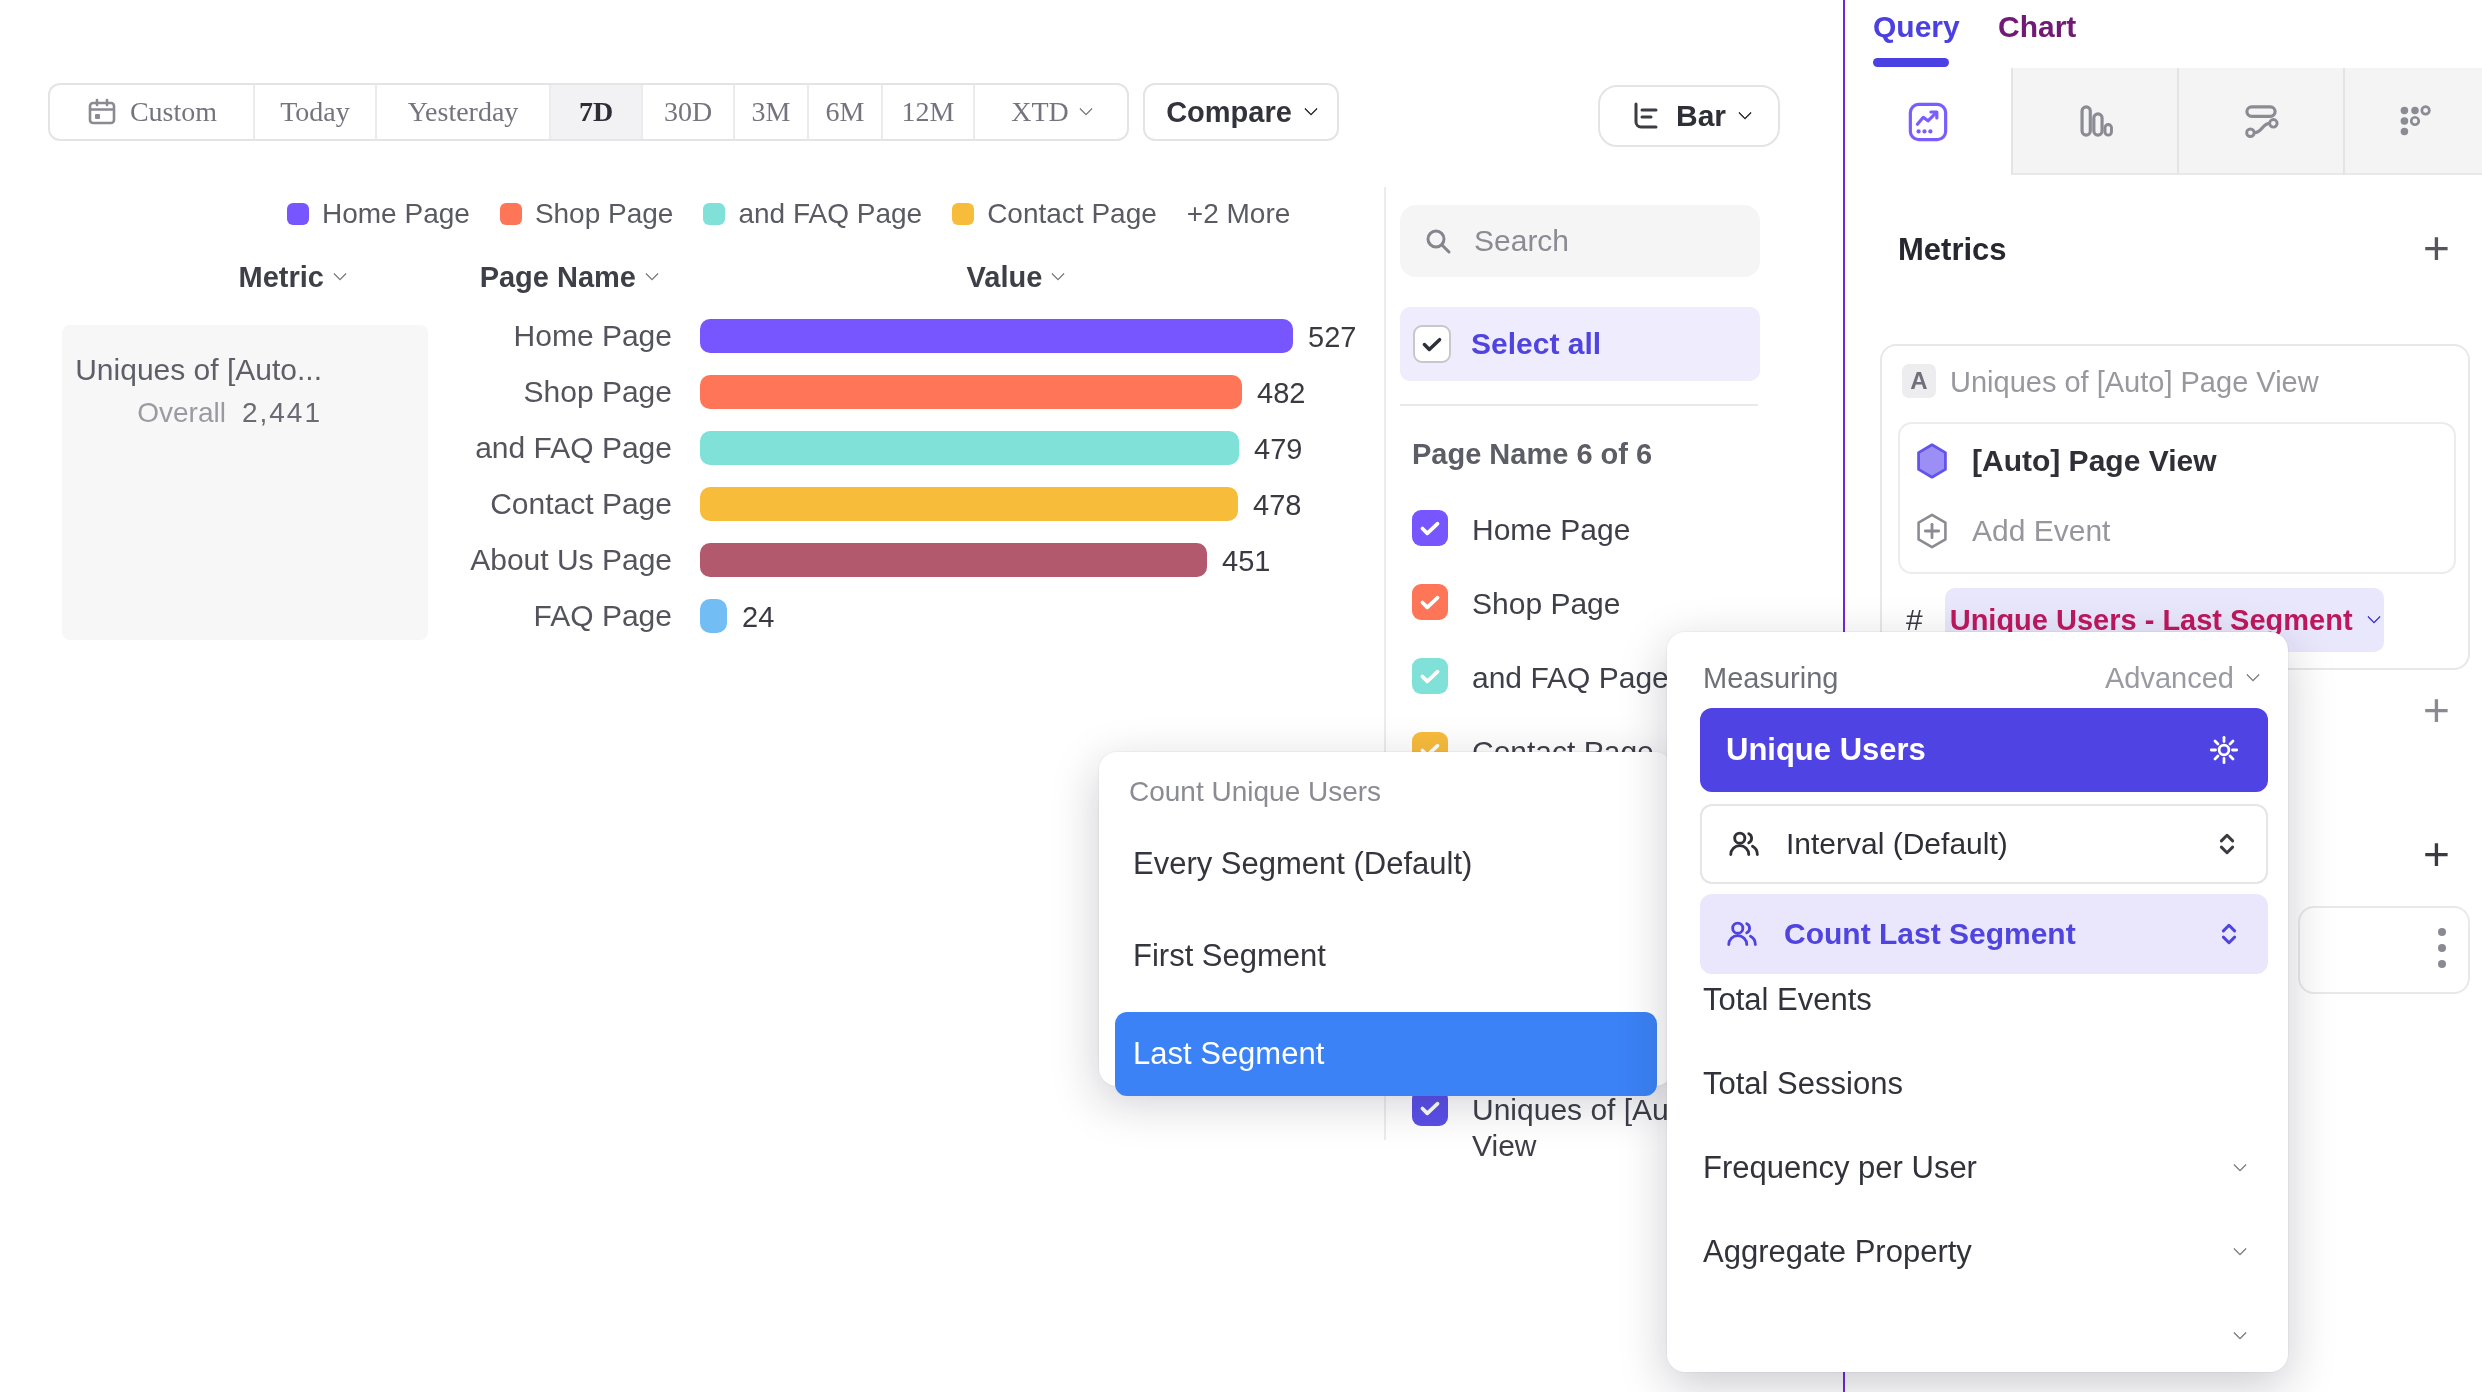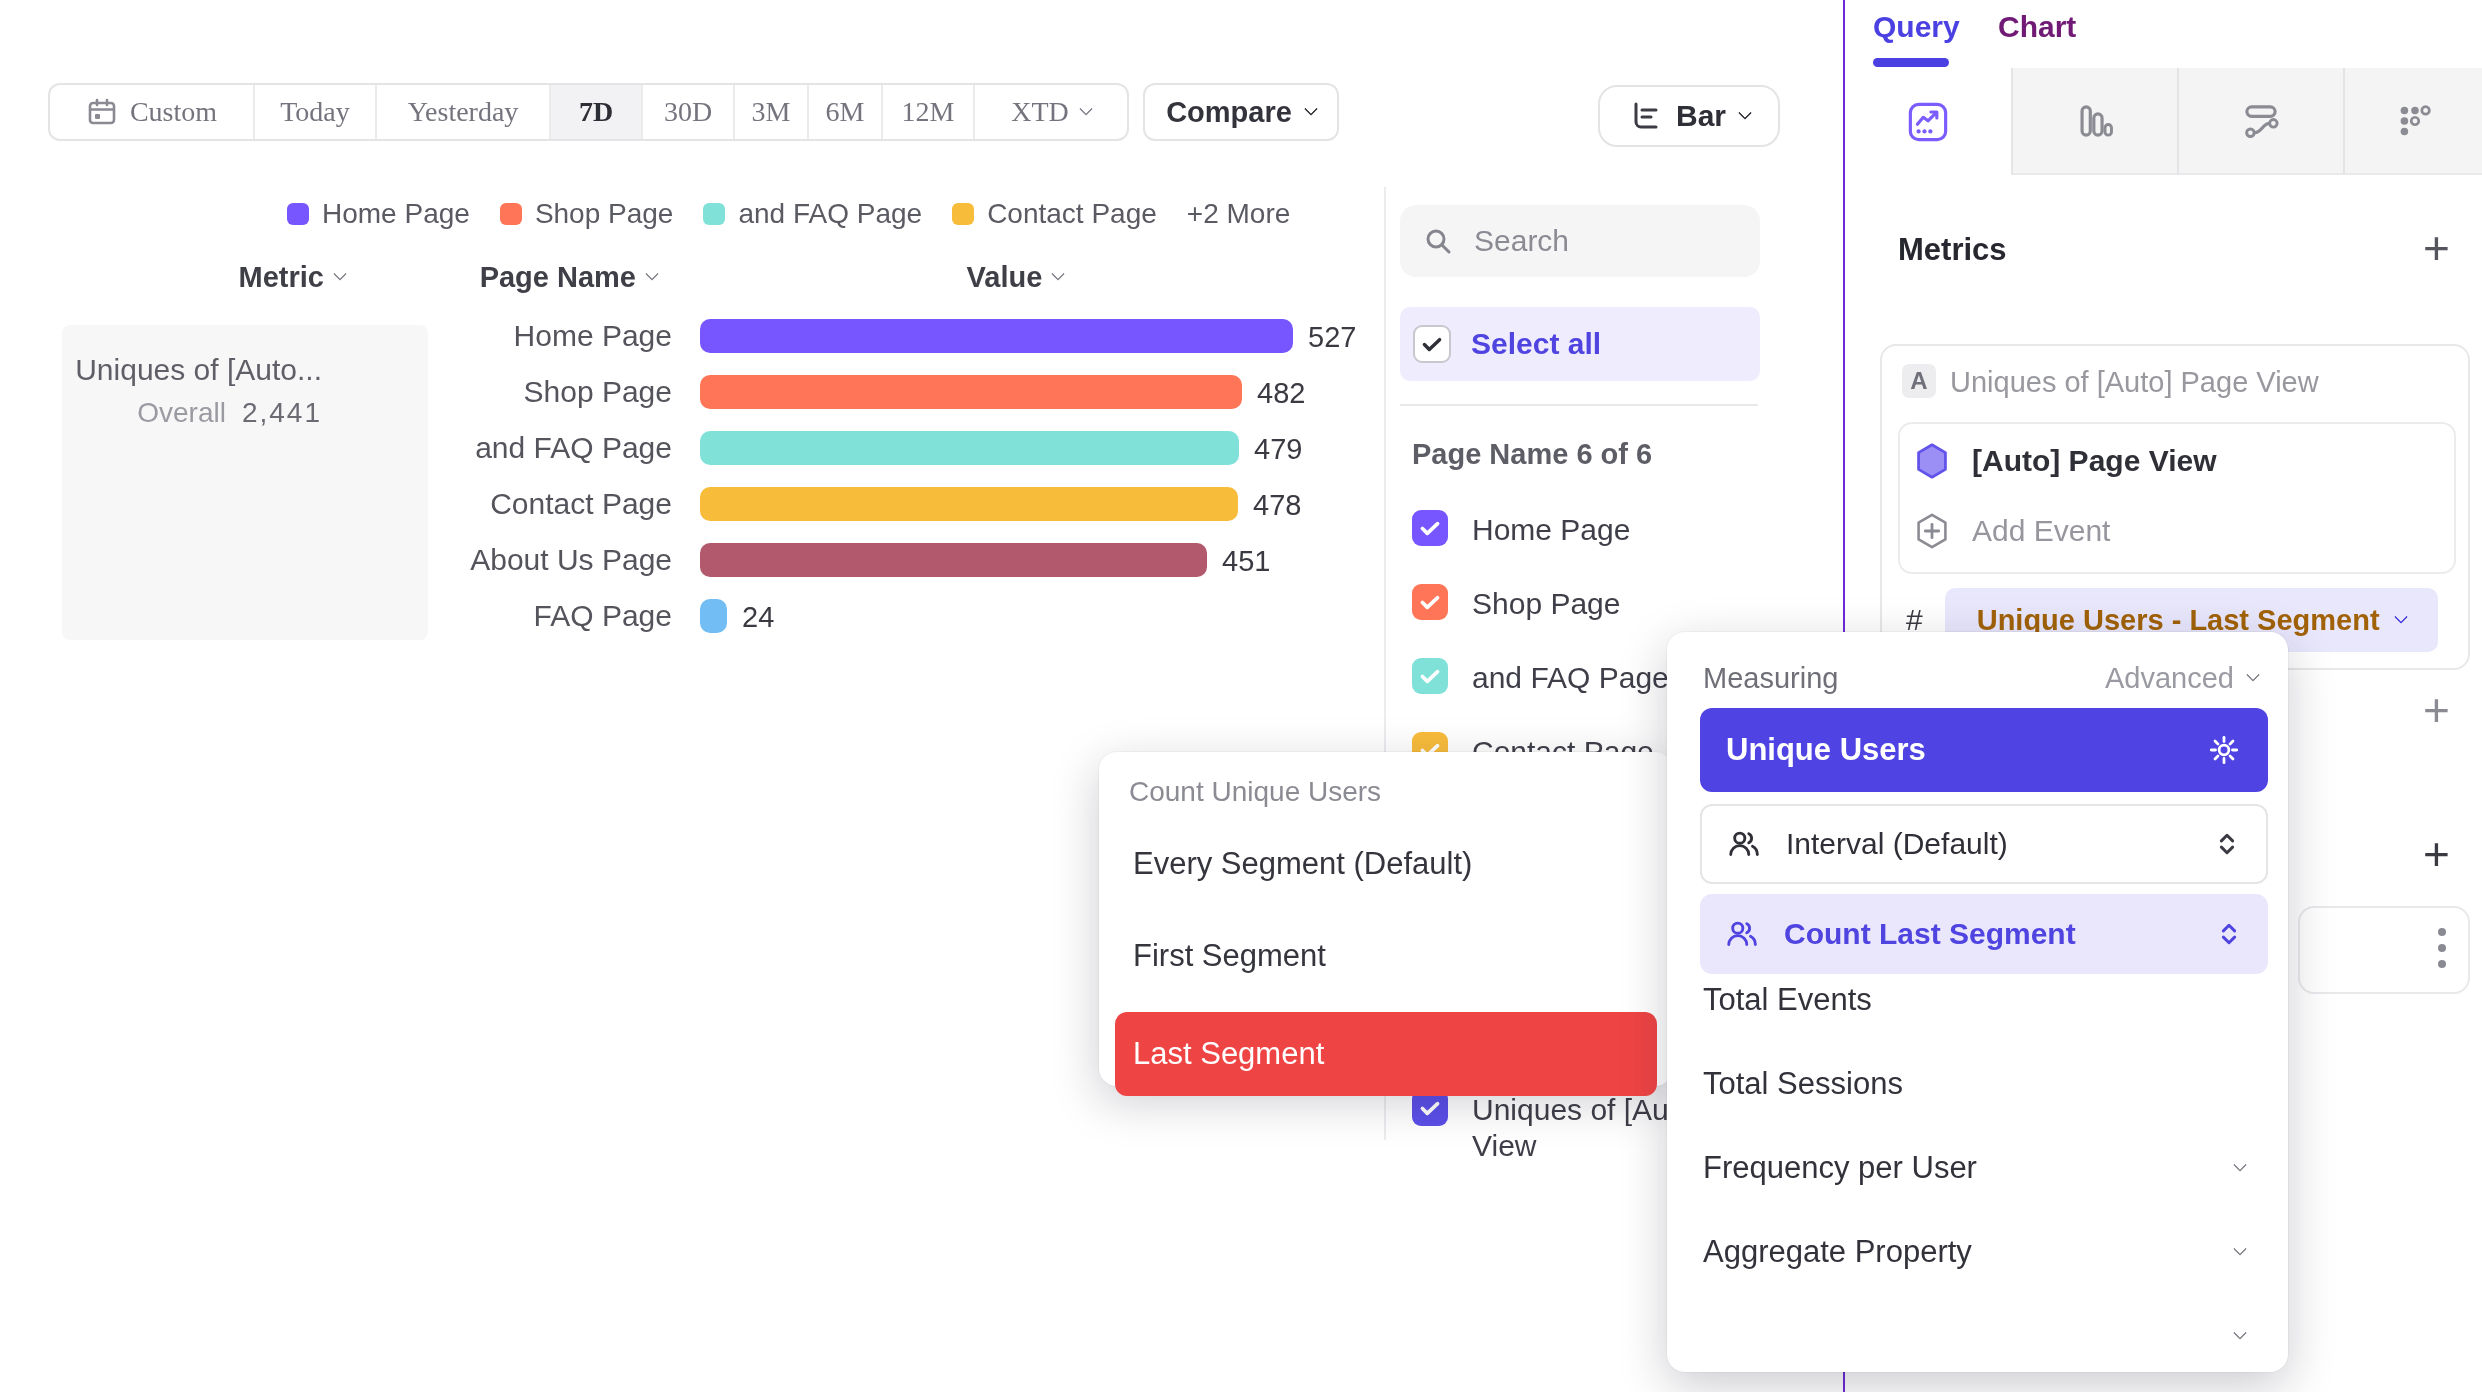--- a/index.html
+++ b/index.html
@@ -53,21 +53,21 @@
   .cbox { width:36px; height:36px; border-radius:9px; display:flex; align-items:center;
     justify-content:center; flex:none; }
   .fitem .lbl { font-size:30px; color:#3f3f49; line-height:36px; padding-top:2px; }
   
   .popup { background:#fff; border-radius:18px; box-shadow:0 14px 48px rgba(25,25,45,0.22),0 0 0 1px rgba(0,0,0,0.03); }
   #count-popup { left:1099px; top:752px; width:574px; height:334px; z-index:30; }
   #count-popup .title { position:absolute; left:30px; top:24px; font-size:28px; color:#8b8b93; }
   .count-opt { position:absolute; left:16px; width:542px; height:84px; display:flex;
     align-items:center; padding-left:18px; font-size:31px; font-weight:500; color:#35353e;
     border-radius:12px; cursor:pointer; }
-  .count-opt.sel { background:#ef4444; color:#fff; }
+  .count-opt.sel { background:#3b82f6; color:#fff; }
   #measuring-popup { left:1667px; top:632px; width:621px; height:740px; z-index:40; }
   #measuring-popup .mtitle { position:absolute; left:36px; top:30px; font-size:29px; color:#6f6f78; }
   #adv { position:absolute; right:30px; top:30px; display:flex; align-items:center; gap:14px;
     font-size:29px; color:#9a9aa2; cursor:pointer; }
   #uu-btn { position:absolute; left:33px; top:76px; width:568px; height:84px; background:#4f43e3;
     border-radius:12px; display:flex; align-items:center; padding:0 26px; color:#fff;
     font-size:31px; font-weight:700; }
   #uu-btn .gear { margin-left:auto; }
   .sub-row { position:absolute; left:33px; width:568px; height:80px; border-radius:12px;
     display:flex; align-items:center; gap:24px; padding:0 24px; font-size:30px; font-weight:500; }
@@ -98,21 +98,21 @@
     font-size:24px; font-weight:700; color:#70707a; }
   #metric-summary { position:absolute; left:68px; top:20px; font-size:29px; color:#98989f; }
   #event-card { position:absolute; left:16px; top:76px; width:558px; height:152px;
     border:2px solid #ececef; border-radius:14px; }
   .ev-row { position:absolute; left:14px; display:flex; align-items:center; gap:22px; }
   #event-name { font-size:30px; font-weight:600; color:#2f2f37; }
   #add-event-label { font-size:30px; color:#96969e; }
   #hash-row { position:absolute; left:24px; top:242px; display:flex; align-items:center; gap:22px; }
   #hash { font-size:30px; color:#3a3a42; }
   #measure-pill { height:64px; background:#e9e7fc; border-radius:10px; display:flex;
-    align-items:center; gap:16px; padding:0 32px; color:#a16207; font-size:29px;
+    align-items:center; gap:16px; padding:0 5px; color:#be185d; font-size:29px;
     font-weight:600; cursor:pointer; }
   #partial-card { position:absolute; left:453px; top:906px; width:172px; height:88px;
     border:2px solid #e9e9ec; border-radius:16px; background:#fff; }
   #kebab { position:absolute; right:22px; top:20px; display:flex; flex-direction:column; gap:8px; }
   #kebab i { width:8px; height:8px; border-radius:50%; background:#8a8a92; }
 </style>
 </head>
 <body>
 
 <div class="abs" id="date-group">

